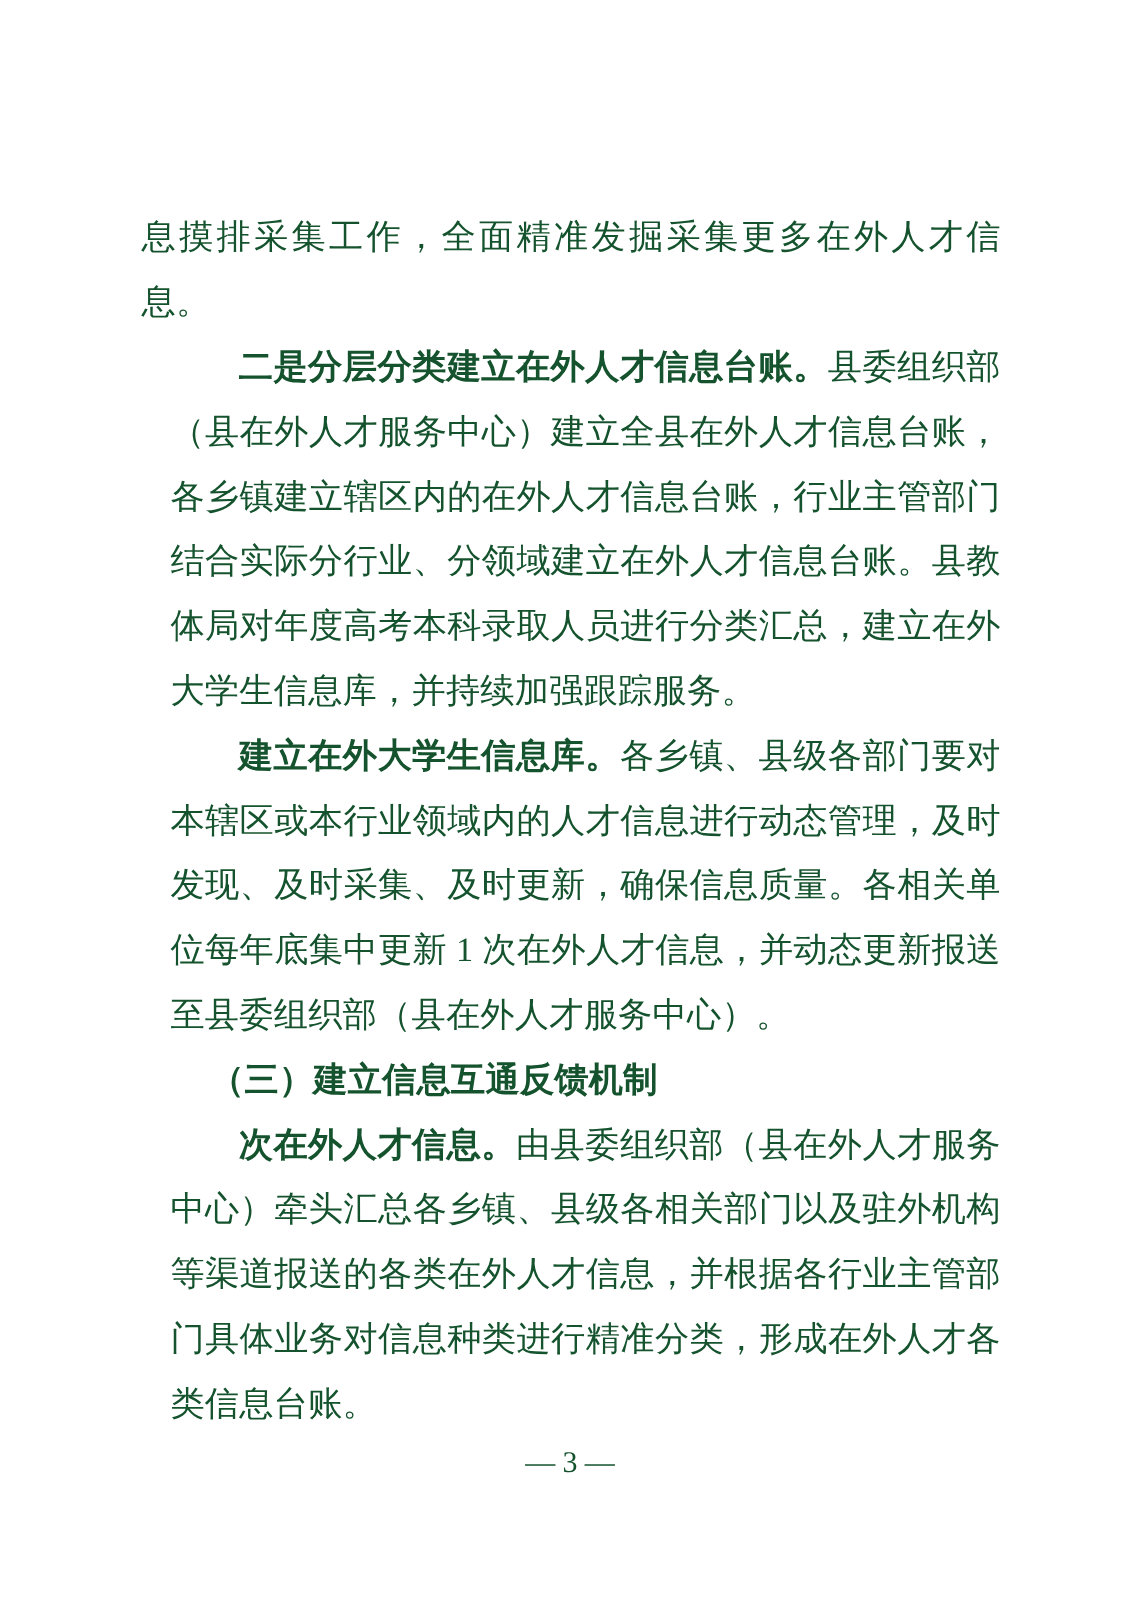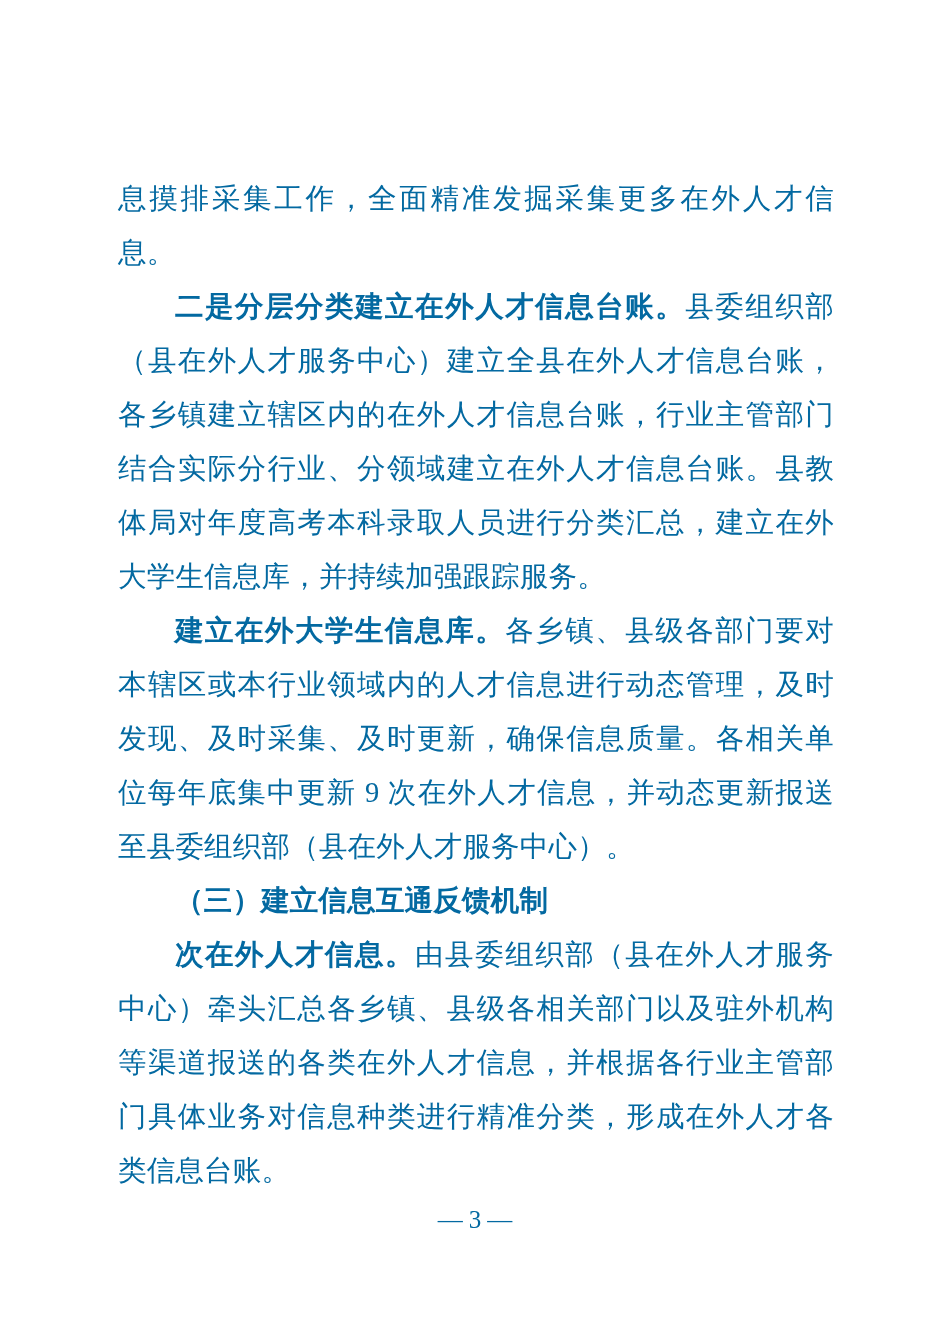--- a/index.html
+++ b/index.html
@@ -6,41 +6,42 @@
     margin: 0;
     padding: 0;
     background: #ffffff;
   }
   .page {
     position: relative;
     width: 950px;
     height: 1344px;
     background: #ffffff;
     font-family: "Liberation Serif", "DejaVu Serif", serif;
-    color: #0369a1;
+    color: #14532d;
     box-sizing: border-box;
     overflow: hidden;
   }
   .body-area {
     position: absolute;
     left: 118px;
     top: 172px;
     width: 716px;
   }
   .para {
     font-size: 28.5px;
     line-height: 54px;
     letter-spacing: 0.2px;
     text-align: justify;
     text-justify: inter-ideograph;
     margin: 0;
     word-break: break-all;
   }
   .para.indent {
     text-indent: 57px;
+    margin-left: 24px;
   }
   .para .lead {
     font-weight: bold;
   }
   .para.heading {
     font-weight: bold;
     text-indent: 57px;
   }
   .footer {
     position: absolute;
@@ -68,21 +69,21 @@
 
     <p class="para">
       <span>息摸排采集工作，全面精准发掘采集更多在外人才信息。</span>
     </p>
 
     <p class="para indent">
       <span class="lead">二是分层分类建立在外人才信息台账。</span><span>县委组织部（县在外人才服务中心）建立全县在外人才信息台账，各乡镇建立辖区内的在外人才信息台账，行业主管部门结合实际分行业、分领域建立在外人才信息台账。县教体局对年度高考本科录取人员进行分类汇总，建立在外大学生信息库，并持续加强跟踪服务。</span>
     </p>
 
     <p class="para indent">
-      <span class="lead">建立在外大学生信息库。</span><span>各乡镇、县级各部门要对本辖区或本行业领域内的人才信息进行动态管理，及时发现、及时采集、及时更新，确保信息质量。各相关单位每年底集中更新 9 次在外人才信息，并动态更新报送至县委组织部（县在外人才服务中心）。</span>
+      <span class="lead">建立在外大学生信息库。</span><span>各乡镇、县级各部门要对本辖区或本行业领域内的人才信息进行动态管理，及时发现、及时采集、及时更新，确保信息质量。各相关单位每年底集中更新 1 次在外人才信息，并动态更新报送至县委组织部（县在外人才服务中心）。</span>
     </p>
 
     <p class="para heading">
       <span>（三）建立信息互通反馈机制</span>
     </p>
 
 
     <p class="para indent">
       <span class="lead">次在外人才信息。</span><span>由县委组织部（县在外人才服务中心）牵头汇总各乡镇、县级各相关部门以及驻外机构等渠道报送的各类在外人才信息，并根据各行业主管部门具体业务对信息种类进行精准分类，形成在外人才各类信息台账。</span>
     </p>

